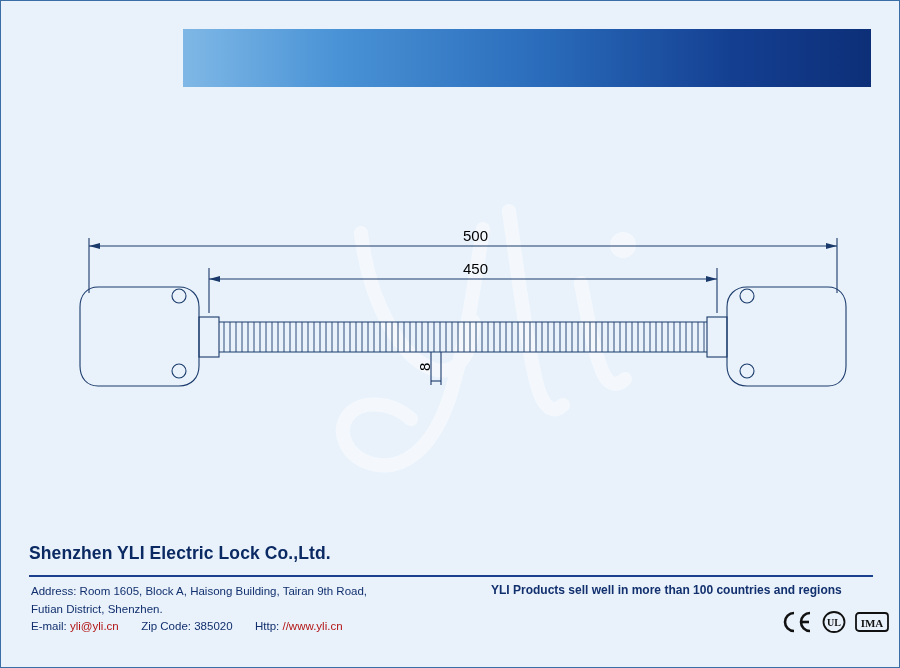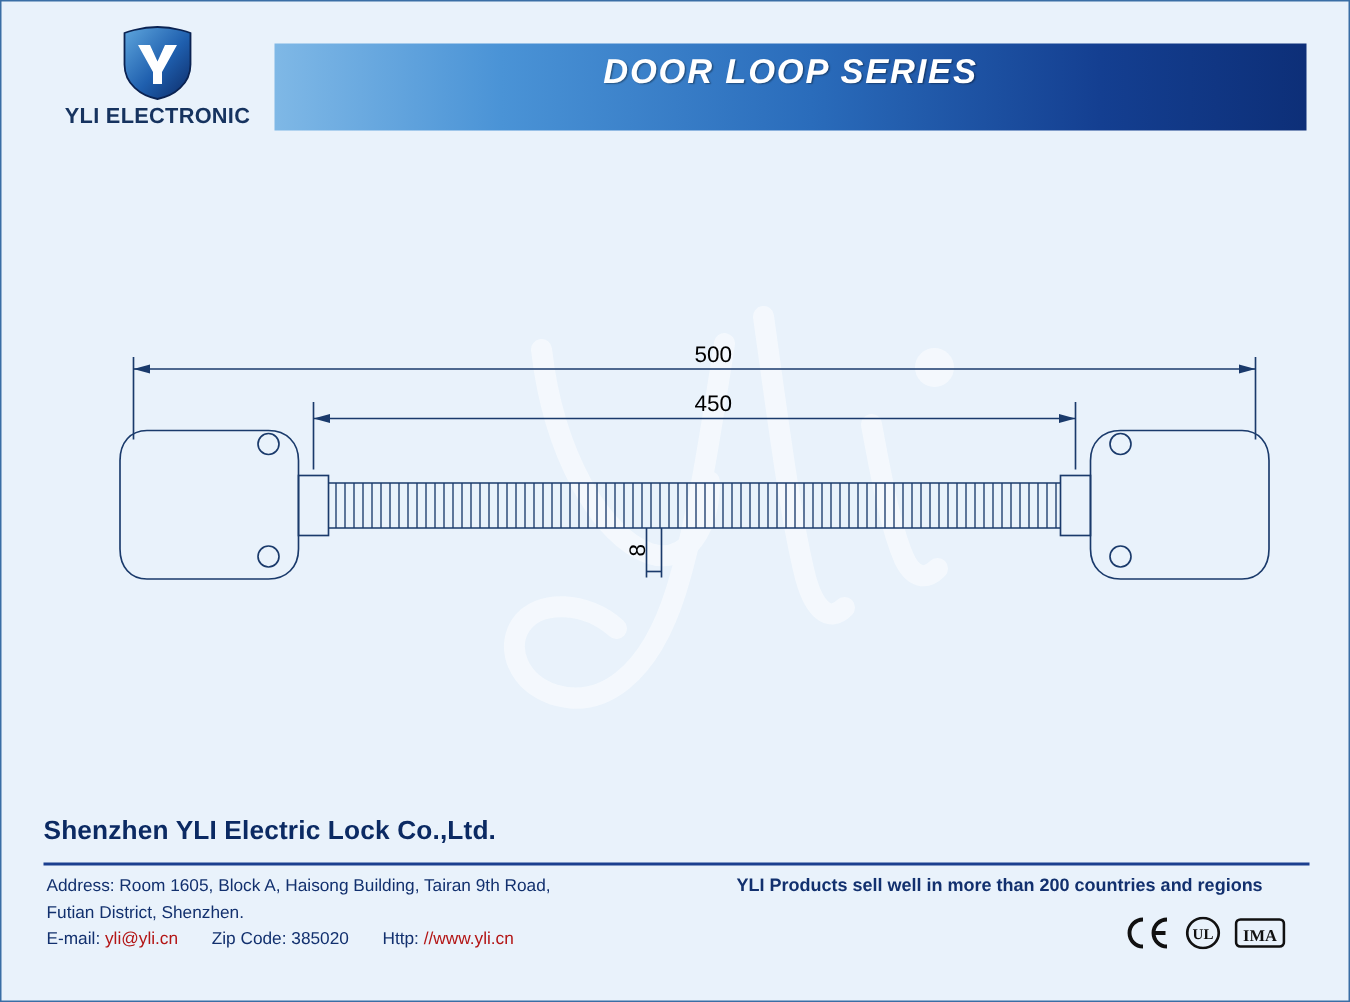--- a/index.html
+++ b/index.html
@@ -147,55 +147,38 @@
     position: absolute;
     left: 490px;
     top: 50px;
     font-size: 12px;
     font-weight: bold;
     color: #12306e;
     white-space: nowrap;
   }
   #marks {
     position: absolute;
-    right: 44px;
+    right: 12px;
     top: 78px;
     display: flex;
     align-items: center;
     gap: 9px;
     justify-content: center;
   }
   .mark { height: 22px; }
 </style>
 </head>
 <body>
 
 <div id="page">
 
   <div id="header">
 
-    <div id="logo-block">
-      <div id="logo-mark">
-        <svg width="50" height="50" viewBox="0 0 50 50">
-          <defs>
-            <linearGradient id="shieldGrad" x1="0" y1="0" x2="1" y2="1">
-              <stop offset="0%" stop-color="#5fa7de"></stop>
-              <stop offset="55%" stop-color="#1f5fae"></stop>
-              <stop offset="100%" stop-color="#0c2a66"></stop>
-            </linearGradient>
-          </defs>
-          <path d="M25 1 C37 1 47 5 47 5 L47 26 C47 39 36 47 25 49 C14 47 3 39 3 26 L3 5 C3 5 13 1 25 1 Z" fill="url(#shieldGrad)" stroke="#0b2352" stroke-width="1.2"></path>
-          <path d="M12 13 L20 13 L25 24 L30 13 L38 13 L28 31 L28 39 L22 39 L22 31 Z" fill="#ffffff"></path>
-        </svg>
-      </div>
-      <div id="logo-text">YLI ELECTRONIC</div>
-    </div>
 
     <div id="title-bar">
-      <div id="title-main">DOOR LOOP SERIES</div>
     </div>
   </div>
 
   <div id="drawing">
 
     <div id="watermark">
       <svg width="420" height="360" viewBox="0 0 420 360">
         <g fill="none" stroke="#ffffff" stroke-width="14" stroke-linecap="round" stroke-linejoin="round">
 
           <path d="M110 100 C118 170 150 225 182 236 C206 244 222 220 222 188"></path>
@@ -358,21 +341,21 @@
         <span>E-mail:</span>
         <span class="mail">yli@yli.cn</span>
         <span class="gap"></span>
         <span>Zip Code: 385020</span>
         <span class="gap"></span>
         <span>Http:</span>
         <span class="mail">//www.yli.cn</span>
       </div>
     </div>
 
-    <div id="slogan">YLI Products sell well in more than 200 countries and regions</div>
+    <div id="slogan">YLI Products sell well in more than 100 countries and regions</div>
 
     <div id="marks">
       <svg class="mark" width="32" height="22" viewBox="0 0 32 22">
         <path d="M13 2 A9 9 0 1 0 13 20" fill="none" stroke="#111" stroke-width="2.6"></path>
         <path d="M29 2 A9 9 0 1 0 29 20" fill="none" stroke="#111" stroke-width="2.6"></path>
         <line x1="20" y1="11" x2="28" y2="11" stroke="#111" stroke-width="2.6"></line>
       </svg>
       <svg class="mark" width="24" height="22" viewBox="0 0 24 22">
         <ellipse cx="12" cy="11" rx="10.5" ry="10" fill="none" stroke="#111" stroke-width="1.8"></ellipse>
         <text x="12" y="15" text-anchor="middle" font-family="Liberation Serif, serif" font-size="10" font-weight="bold" fill="#111">UL</text>

